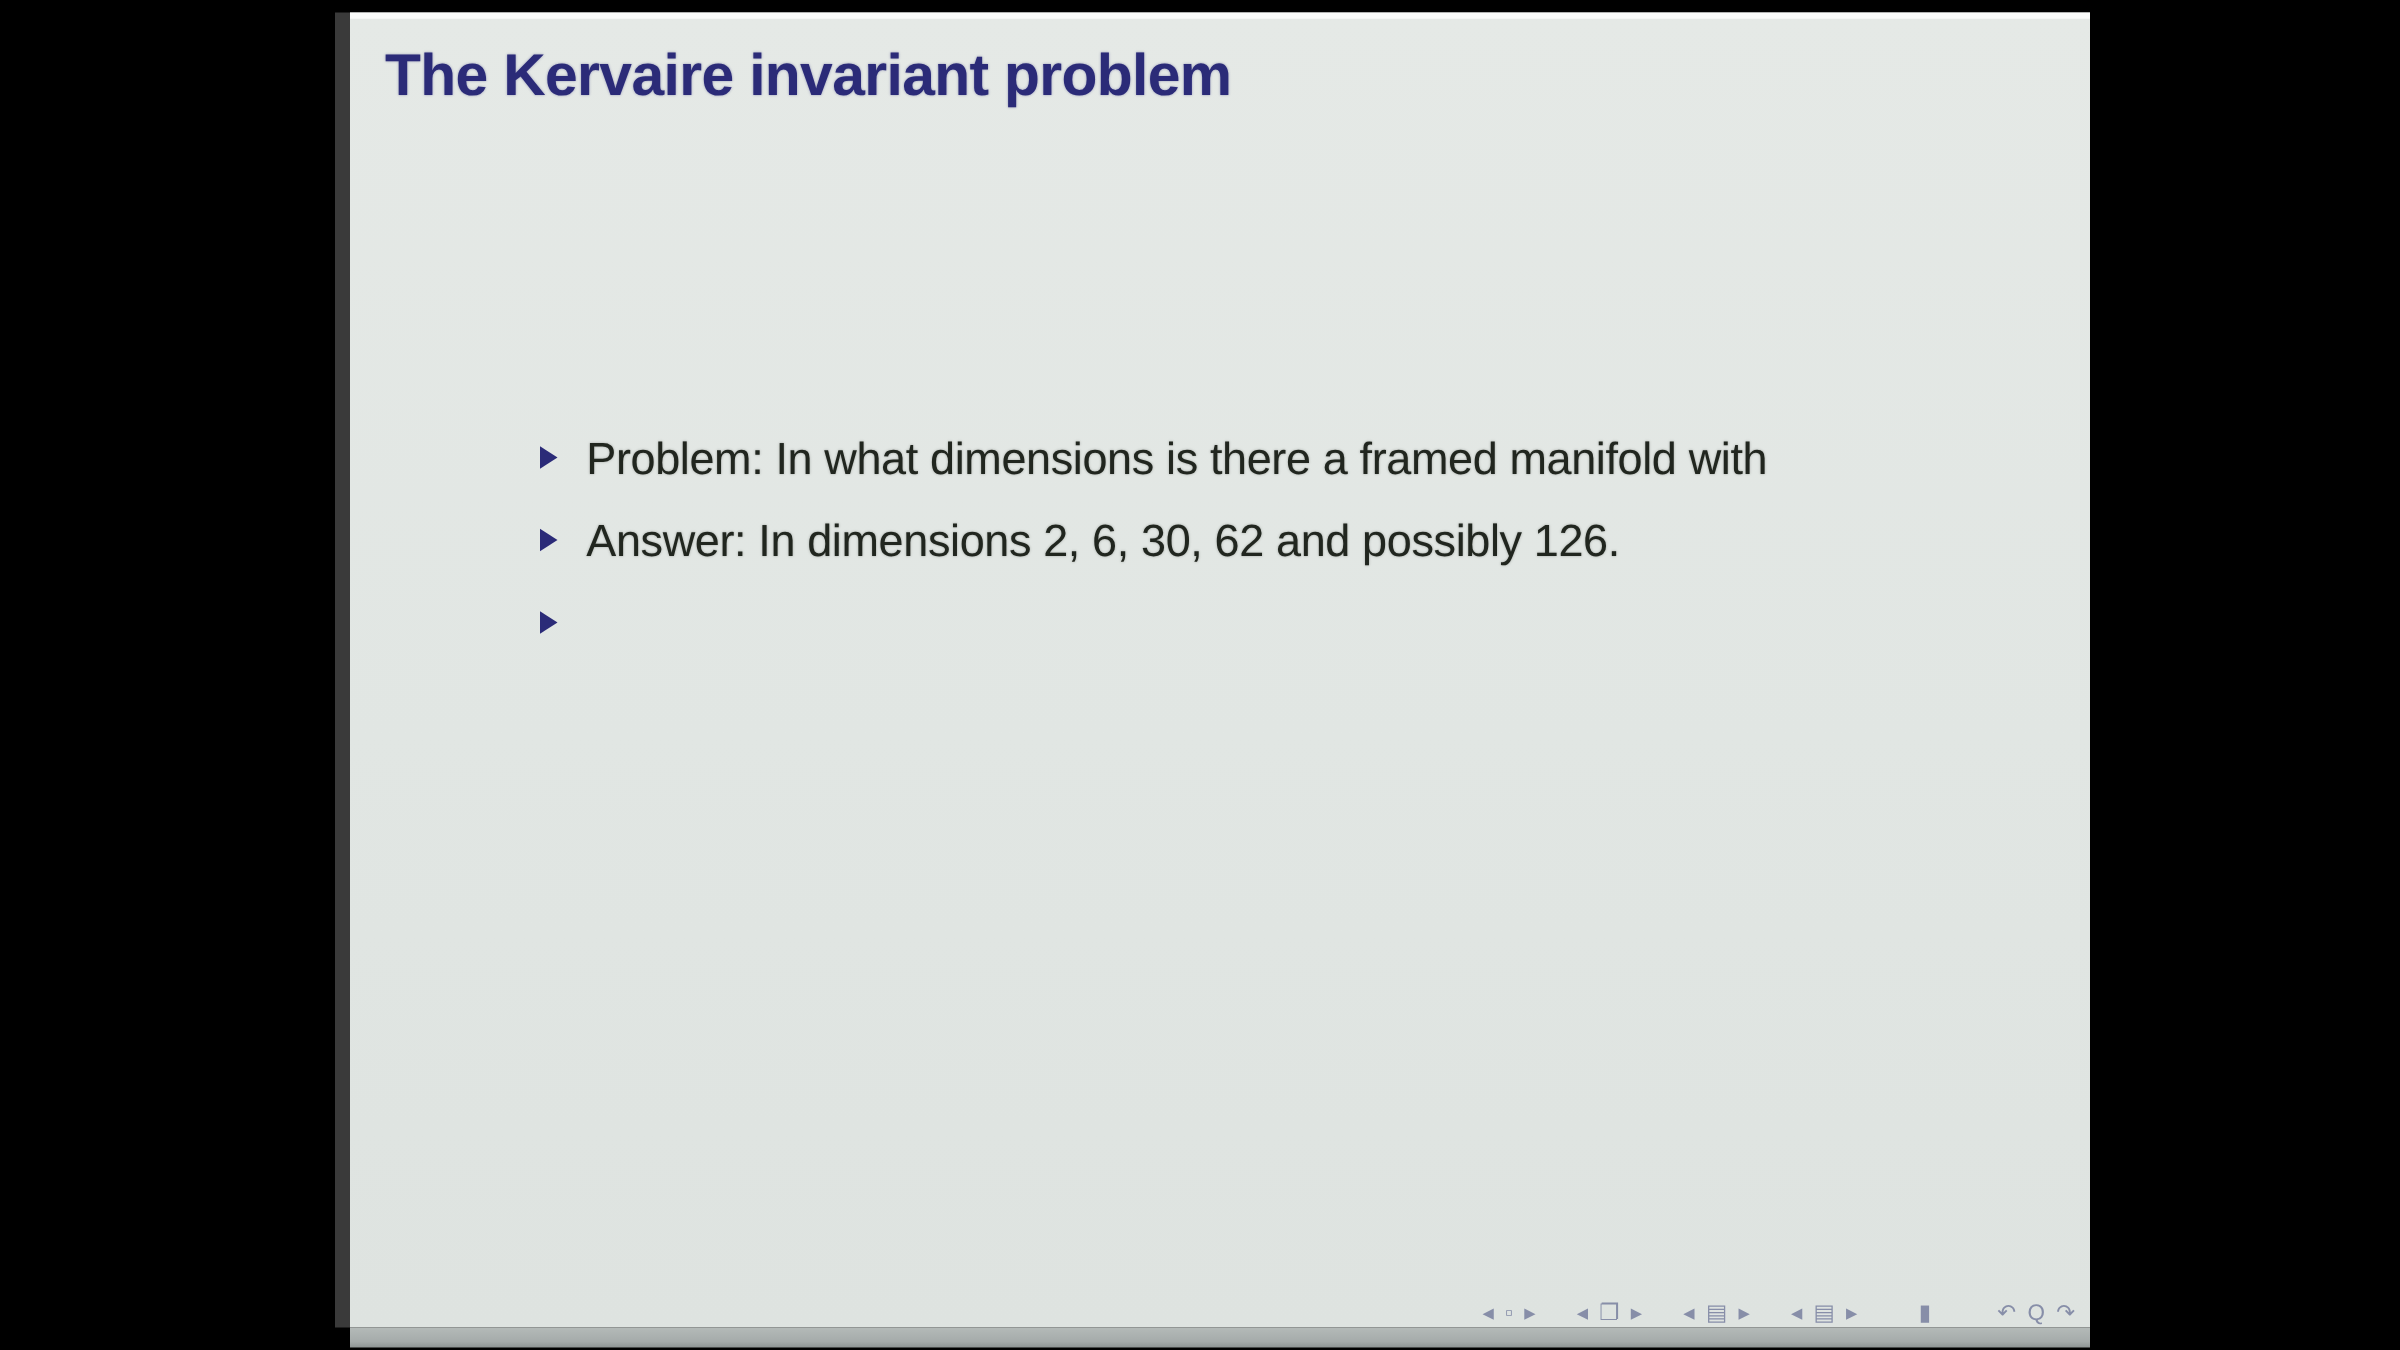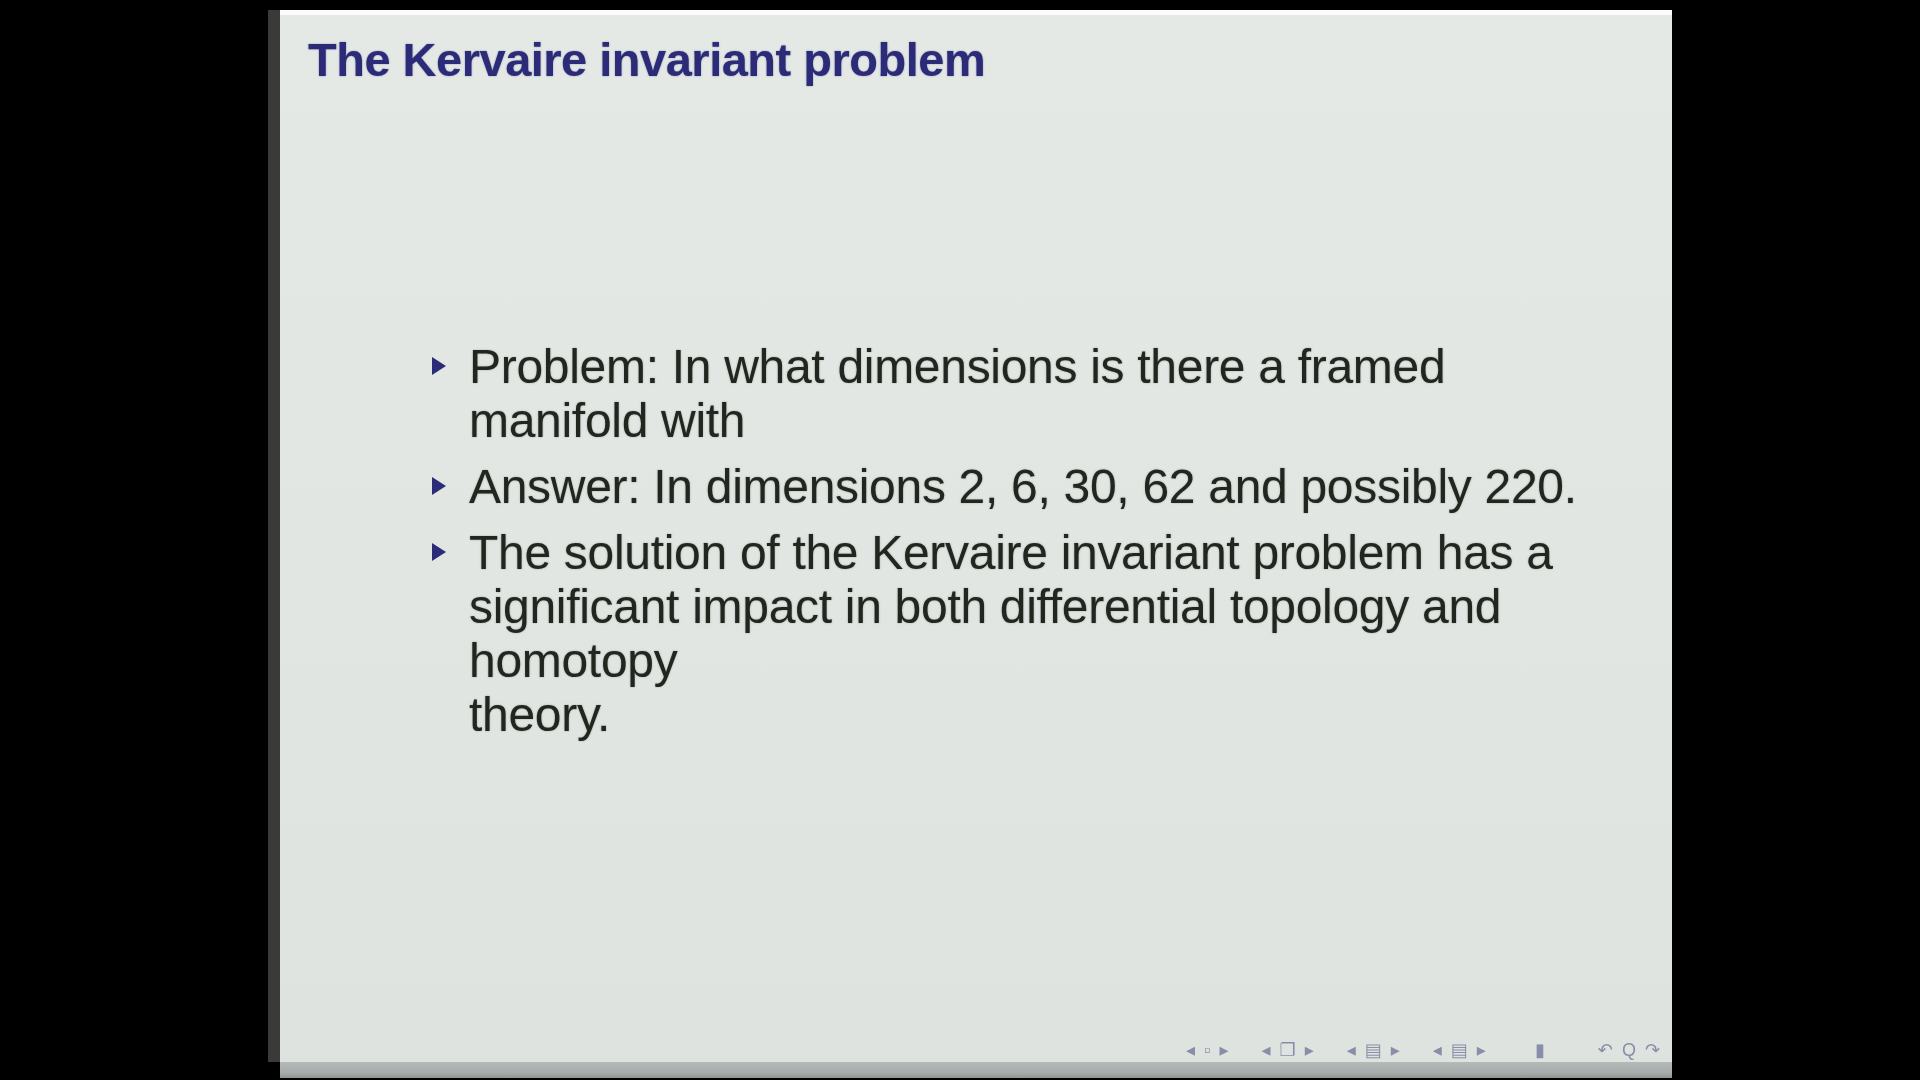--- a/index.html
+++ b/index.html
@@ -67,21 +67,21 @@
     flex: 0 0 auto;
     width: 0; height: 0;
     margin-top: 17px;
     margin-right: 23px;
     border-left: 14px solid #2b2b78;
     border-top: 9px solid transparent;
     border-bottom: 9px solid transparent;
     filter: blur(0.4px);
   }
   .bullet-lines {
-    font-size: 48px;
+    font-size: 36px;
     line-height: 54px;
     letter-spacing: -0.3px;
     color: #21261f;
     filter: blur(0.5px);
     text-shadow: 0 0 2px rgba(33,38,31,0.35);
   }
   .nav-bar {
     position: absolute;
     right: 10px; top: 1028px;
     white-space: nowrap;
@@ -113,31 +113,26 @@
       <div class="bullet-item">
         <span class="bullet-marker"></span>
         <div class="bullet-lines">
           <div>Problem: In what dimensions is there a framed manifold with</div>
         </div>
       </div>
 
       <div class="bullet-item">
         <span class="bullet-marker"></span>
         <div class="bullet-lines">
-          <div>Answer: In dimensions 2, 6, 30, 62 and possibly 220.</div>
+          <div>Answer: In dimensions 2, 6, 30, 62 and possibly 126.</div>
         </div>
       </div>
 
       <div class="bullet-item">
         <span class="bullet-marker"></span>
-        <div class="bullet-lines">
-          <div>The solution of the Kervaire invariant problem has a</div>
-          <div>significant impact in both differential topology and homotopy</div>
-          <div>theory.</div>
-        </div>
       </div>
 
     </div>
 
     <div class="nav-bar">
       <span class="nav-group">◂ ▫ ▸</span>
       <span class="nav-group">◂ ❐ ▸</span>
       <span class="nav-group">◂ ▤ ▸</span>
       <span class="nav-group">◂ ▤ ▸</span>
       <span class="nav-group appendix">▮</span>

